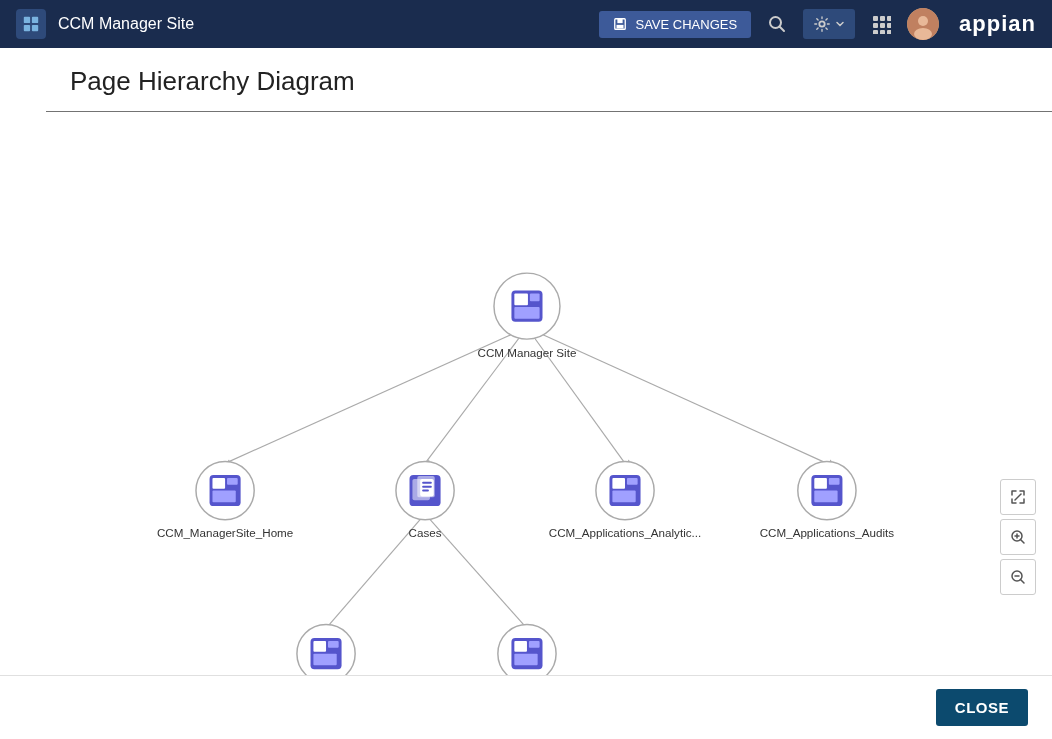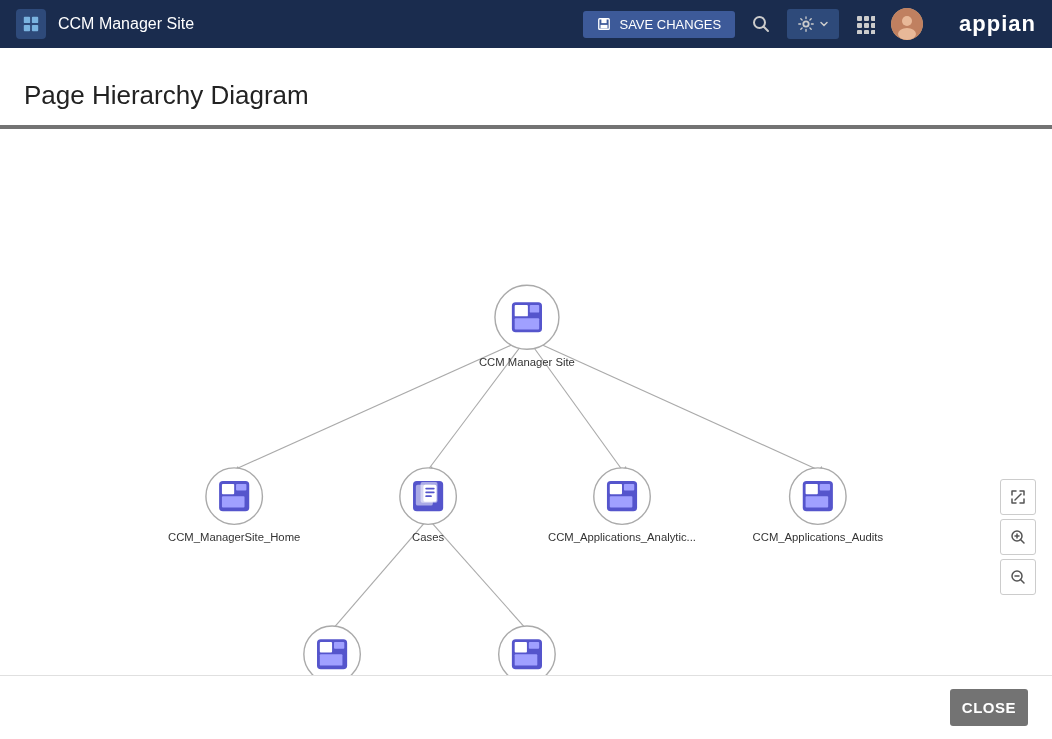--- a/index.html
+++ b/index.html
@@ -62,35 +62,36 @@
       border-radius: 50%;
       background: #c0a080;
       overflow: hidden;
       display: flex; align-items: center; justify-content: center;
     }
     .appian-logo {
       color: #fff;
       font-size: 22px;
       font-weight: bold;
       letter-spacing: 1px;
-      margin-left: 24px;
+      margin-left: 8px;
     }
 
     
     .main-container {
       background: #fff;
       margin: 0;
       height: calc(739px - 48px);
       display: flex;
       flex-direction: column;
     }
 
     .page-title-bar {
-      padding: 32px 24px 14px 24px;
-      border-bottom: 4px solid #737373;
+      padding: 18px 24px 14px 24px;
+      border-bottom: 1px solid #737373;
+      margin-left: 46px;
     }
     .page-title {
       font-size: 26px;
       font-weight: 400;
       color: #222;
     }
 
     .diagram-area {
       flex: 1;
       position: relative;
@@ -122,25 +123,25 @@
     .footer {
       border-top: 1px solid #e0e0e0;
       padding: 14px 24px;
       display: flex;
       justify-content: flex-end;
       align-items: center;
       background: #fff;
       height: 64px;
     }
     .close-btn {
-      background: #737373;
+      background: #0c4a6e;
       color: #fff;
       border: none;
       border-radius: 3px;
-      padding: 10px 12px;
+      padding: 10px 19px;
       font-size: 15px;
       font-weight: 600;
       cursor: pointer;
       letter-spacing: 0.5px;
     }
 
     
     .diagram-svg {
       width: 100%;
       height: 100%;

